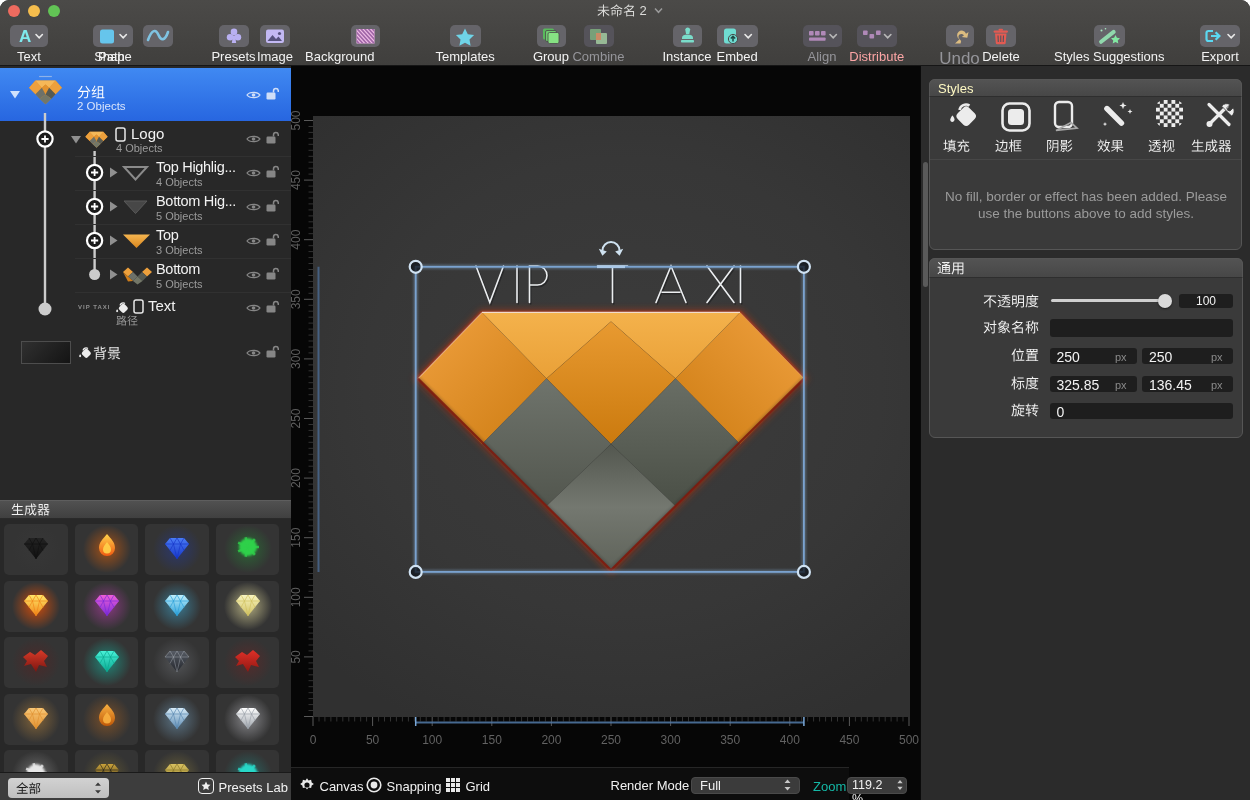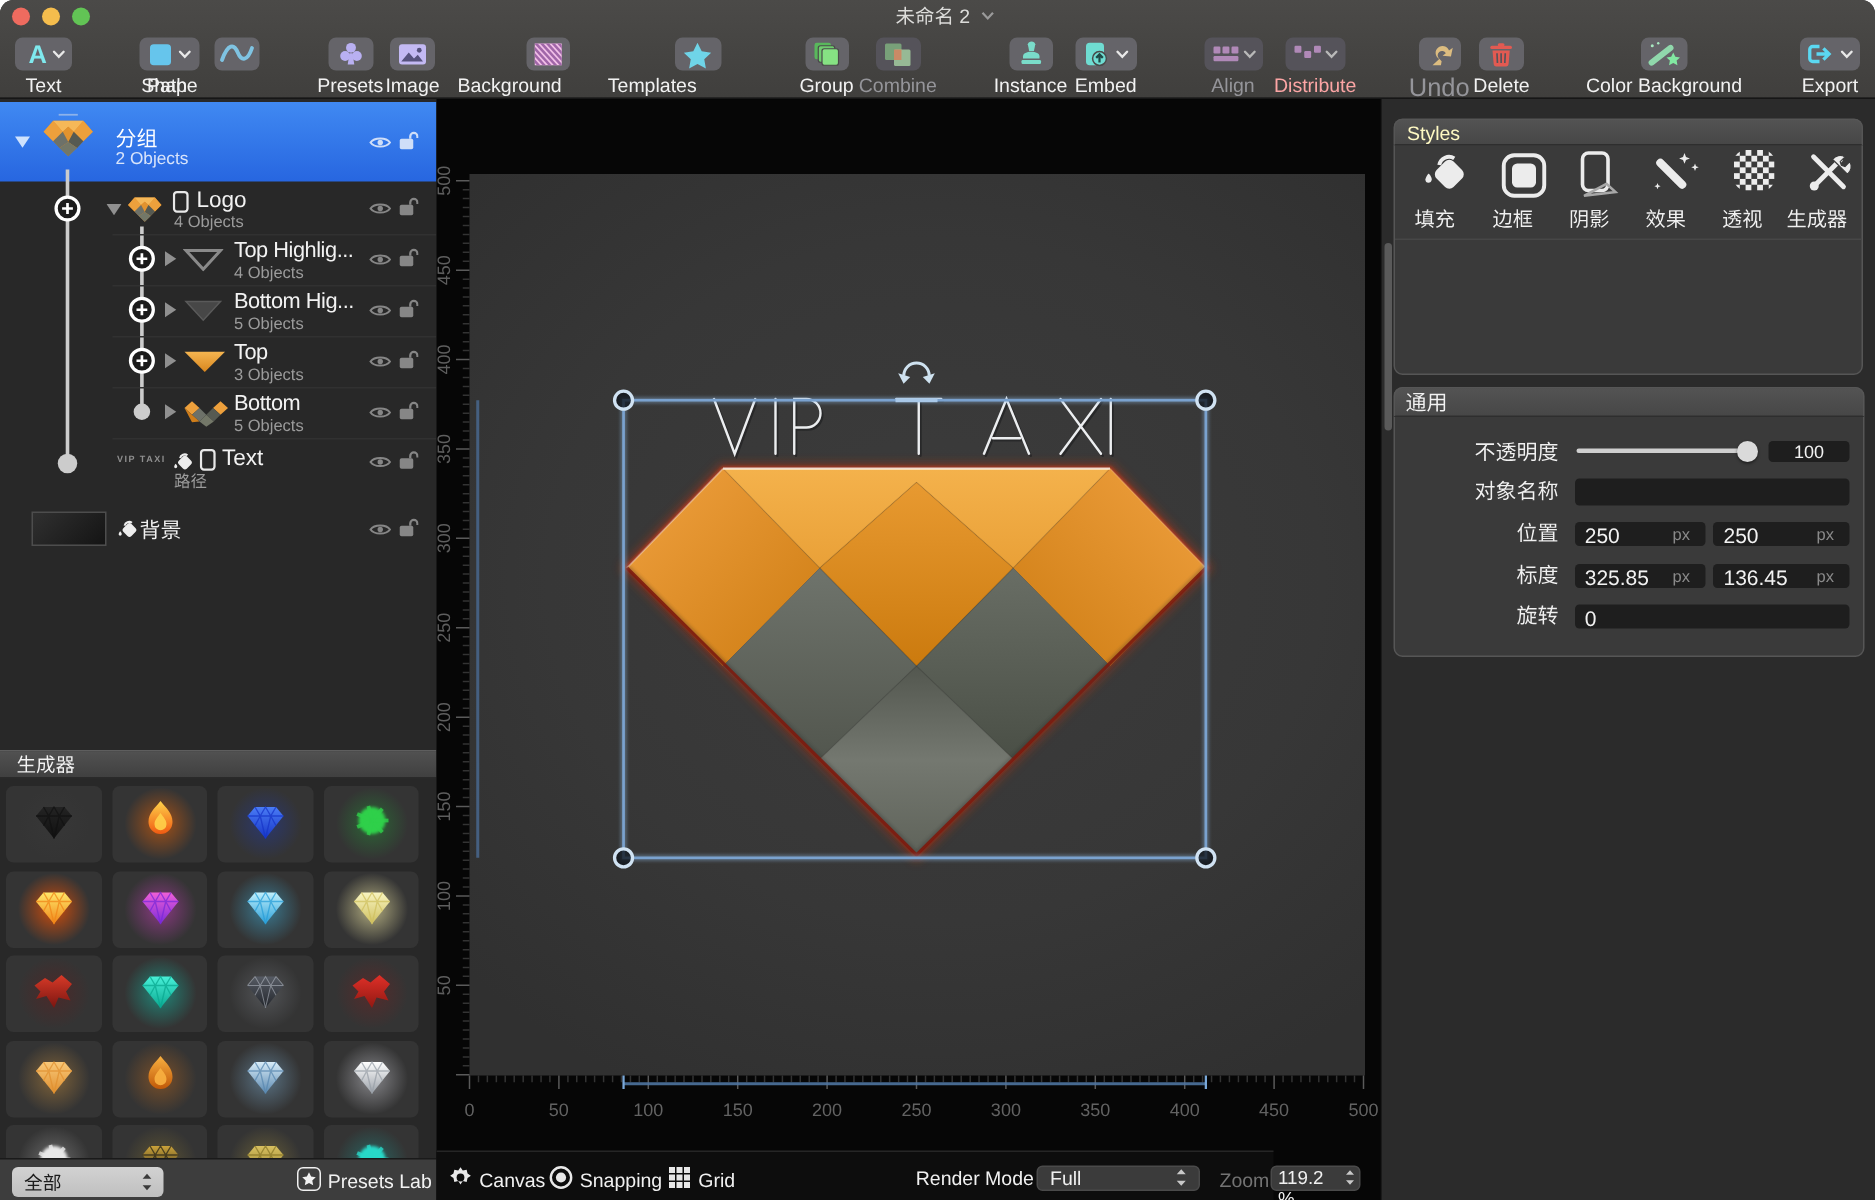--- a/index.html
+++ b/index.html
@@ -83,21 +83,21 @@
         </g>
       </svg>
     </div>
     <div class="abs" style="left:305.0px;top:49px;width:120px;color:#f2f2f2;font-size:13px">Background</div>
     <div class="abs" style="left:450px;top:25px;width:30.5px;height:22px;border-radius:5px;background:#656469"></div>
     <div class="abs" style="left:450px;top:25px;width:30.5px;height:22px">
       <svg width="30" height="22" viewBox="0 0 30 22" style="position:absolute;left:0;top:0">
         <path d="M15,3.5 l2.8,5.7 6.3,.9 -4.6,4.4 1.1,6.2 -5.6,-3 -5.6,3 1.1,-6.2 -4.6,-4.4 6.3,-.9 z" fill="#6fd4e8"></path>
       </svg>
     </div>
-    <div class="abs" style="left:405.2px;top:49px;width:120px;color:#f2f2f2;font-size:13px">Templates</div>
+    <div class="abs" style="left:405.2px;top:49px;width:120px;text-align:center;color:#f2f2f2;font-size:13px">Templates</div>
     <div class="abs" style="left:536.5px;top:25px;width:29.0px;height:22px;border-radius:5px;background:#656469"></div>
     <div class="abs" style="left:536.5px;top:25px;width:29.0px;height:22px">
       <svg width="29" height="22" viewBox="0 0 29 22" style="position:absolute;left:0;top:0">
         <rect x="6" y="3.5" width="11" height="11" rx="1.5" fill="#59b85c"></rect>
         <rect x="8.5" y="5.5" width="11" height="11" rx="1.5" fill="#6fcc6f" stroke="#4a4a4a" stroke-width="0.8"></rect>
         <rect x="11" y="7.5" width="11" height="11" rx="1.5" fill="#86e283" stroke="#4a4a4a" stroke-width="0.8"></rect>
       </svg>
     </div>
     <div class="abs" style="left:491.0px;top:49px;width:120px;text-align:center;color:#f2f2f2;font-size:13px">Group</div>
     <div class="abs" style="left:583.5px;top:25px;width:30.0px;height:22px;border-radius:5px;background:#55535a"></div>
@@ -182,21 +182,21 @@
     <div class="abs" style="left:1093.8px;top:25px;width:31.0px;height:22px">
       <svg width="31" height="22" viewBox="0 0 31 22" style="position:absolute;left:0;top:0">
         <rect x="3.5" y="9.8" width="20" height="4" rx="2" transform="rotate(-38 13.5 12)" fill="#90d8ac"></rect>
         <path d="M21.5,10 l1.4,2.8 3.1,.45 -2.25,2.15 .55,3.1 -2.8,-1.5 -2.8,1.5 .55,-3.1 -2.25,-2.15 3.1,-.45 z" fill="#82e8a2"></path>
         <g fill="#a8e8c0">
           <circle cx="7.5" cy="5.5" r="1"></circle>
           <circle cx="11.5" cy="3.8" r="0.8"></circle>
         </g>
       </svg>
     </div>
-    <div class="abs" style="left:1049.3px;top:49px;width:120px;text-align:center;color:#f2f2f2;font-size:13px">Color Background</div>
+    <div class="abs" style="left:1049.3px;top:49px;width:120px;text-align:center;color:#f2f2f2;font-size:13px">Styles Suggestions</div>
     <div class="abs" style="left:1200px;top:25px;width:40px;height:22px;border-radius:5px;background:#656469"></div>
     <div class="abs" style="left:1200px;top:25px;width:40px;height:22px">
       <svg width="40" height="22" viewBox="0 0 40 22" style="position:absolute;left:0;top:0">
         <path d="M13,6 h-4.5 a2,2 0 0 0 -2,2 v6 a2,2 0 0 0 2,2 h4.5" stroke="#5bd8f2" stroke-width="2.2" fill="none"></path>
         <path d="M11,11 h8 m-3.4,-3.8 l3.8,3.8 -3.8,3.8" stroke="#5bd8f2" stroke-width="2.2" fill="none"></path>
         <path d="M28,9.5 l3.2,3.4 l3.2,-3.4" stroke="#e8e8e8" stroke-width="1.6" fill="none" stroke-linecap="round"></path>
       </svg>
     </div>
     <div class="abs" style="left:1160.0px;top:49px;width:120px;text-align:center;color:#f2f2f2;font-size:13px">Export</div>
     <div class="abs" style="left:0;top:66px;width:291px;height:734px;background:#282828;overflow:hidden">
@@ -1032,21 +1032,21 @@
           <rect x="6" y="11" width="4" height="4" fill="#e8e8e8"></rect>
           <rect x="11" y="11" width="4" height="4" fill="#e8e8e8"></rect>
         </svg>
         <div class="abs" style="left:174.5px;top:10.5px;font-size:13px;color:#f0f0f0">Grid</div>
         <div class="abs" style="left:319.5px;top:10px;font-size:13px;color:#f0f0f0">Render Mode</div>
         <div class="abs" style="left:400px;top:8.5px;width:109px;height:17px;border-radius:4px;background:#3b3b3b;border:1px solid #4a4a4a"></div>
         <div class="abs" style="left:409px;top:10px;font-size:13px;color:#f0f0f0">Full</div>
         <svg class="abs" style="left:492px;top:11px" width="9" height="12" viewBox="0 0 9 12">
           <path d="M4.5,0.5 l3,3.4 h-6z M4.5,11.5 l-3,-3.4 h6z" fill="#c8c8c8"></path>
         </svg>
-        <div class="abs" style="left:522px;top:10.5px;font-size:13px;color:#737373">Zoom</div>
+        <div class="abs" style="left:522px;top:10.5px;font-size:13px;color:#14b8a6">Zoom</div>
         <div class="abs" style="left:556px;top:8.5px;width:60px;height:17px;border-radius:4px;background:#3b3b3b;border:1px solid #4a4a4a"></div>
         <div class="abs" style="left:561px;top:10px;font-size:12.5px;color:#f0f0f0">119.2 %</div>
         <svg class="abs" style="left:605px;top:11px" width="8" height="12" viewBox="0 0 9 12">
           <path d="M4.5,0.5 l3,3.4 h-6z M4.5,11.5 l-3,-3.4 h6z" fill="#c8c8c8"></path>
         </svg>
       </div>
     </div>
     <div class="abs" style="left:920px;top:66px;width:330px;height:734px;background:#2b2b2b;border-left:1px solid #0a0a0a">
       <div class="abs" style="left:1.5px;top:96px;width:5px;height:125px;border-radius:3px;background:#5a5a5a"></div>
       <div class="abs" style="left:8px;top:13px;width:313px;height:170.5px;border-radius:6px;background:#3a3a3a;border:1px solid #565656"></div>
@@ -1159,20 +1159,21 @@
       <svg style="position:absolute;left:227px;top:73px" width="27.0" height="13.5" viewBox="0 0 2000 1000" fill="#f0f0f0">
         <path transform="translate(0,0)" d="M61 115C119 164 187 234 216 283L278 236C246 188 177 120 118 74ZM854 56C736 83 518 100 338 107C345 122 353 146 355 161C430 159 512 155 593 148V225H313V284H547C480 354 377 418 283 449C298 462 318 487 329 503C421 467 523 397 593 319V453H665V316C732 393 831 463 923 499C934 482 954 457 969 444C874 415 773 352 709 284H952V225H665V142C754 133 837 121 903 107ZM392 477V536H508C490 643 446 722 309 765C324 778 343 804 350 820C506 767 558 670 579 536H699C691 568 683 600 674 625H844C835 700 826 733 813 745C805 752 797 753 780 753C763 753 716 752 668 748C678 765 685 789 686 806C736 810 784 810 808 808C835 807 854 802 870 786C892 765 904 714 916 597C917 587 918 569 918 569H756L777 477ZM251 424H56V494H179V797C136 817 90 853 45 895L95 960C152 898 206 846 243 846C265 846 296 875 335 899C401 938 484 948 600 948C698 948 867 943 945 938C946 916 958 879 966 860C867 870 715 877 601 877C495 877 411 871 349 834C301 806 278 782 251 780Z"></path>
         <path transform="translate(1000,0)" d="M450 89V621H523V155H832V621H907V89ZM154 76C190 115 229 170 247 207L308 167C290 132 250 80 211 42ZM637 231V426C637 583 607 774 354 905C369 917 393 945 402 961C552 882 631 775 671 666V860C671 927 698 945 766 945H857C944 945 955 904 965 747C946 742 921 732 902 717C898 861 893 888 858 888H777C749 888 741 880 741 852V604H690C705 543 709 483 709 428V231ZM63 212V281H305C247 408 142 533 39 603C50 617 68 655 74 676C113 647 152 611 190 570V959H261V528C296 573 339 630 359 661L407 601C388 579 318 499 280 458C328 390 369 314 397 236L357 209L343 212Z"></path>
       </svg>
       <svg style="position:absolute;left:270.2px;top:73px" width="40.5" height="13.5" viewBox="0 0 3000 1000" fill="#f0f0f0">
         <path transform="translate(0,0)" d="M239 56C201 199 136 338 54 427C73 437 106 459 121 472C159 427 194 370 226 307H463V528H165V600H463V855H55V928H949V855H541V600H865V528H541V307H901V234H541V40H463V234H259C281 183 300 128 315 73Z"></path>
         <path transform="translate(1000,0)" d="M544 41C544 98 546 155 549 210H128V491C128 621 119 794 36 917C54 926 86 952 99 967C191 835 206 633 206 492V485H389C385 657 380 721 367 736C359 745 350 747 335 747C318 747 275 747 229 742C241 761 249 791 250 812C299 815 345 815 371 813C398 810 415 803 431 784C452 757 457 672 462 447C462 437 463 415 463 415H206V283H554C566 445 590 593 628 708C562 784 485 846 396 893C412 908 439 939 451 955C528 909 597 854 658 788C704 891 764 953 841 953C918 953 946 903 959 732C939 725 911 708 894 691C888 824 876 876 847 876C796 876 751 819 714 721C788 625 847 511 890 380L815 361C783 462 740 553 686 633C660 536 641 417 630 283H951V210H626C623 155 622 99 622 41ZM671 90C735 123 812 174 850 210L897 158C858 124 779 75 716 44Z"></path>
         <path transform="translate(2000,0)" d="M196 150H366V291H196ZM622 150H802V291H622ZM614 396C656 412 706 437 740 460H452C475 428 495 395 511 362L437 348V85H128V356H431C415 391 392 426 364 460H52V527H298C230 587 141 641 30 682C45 696 64 722 72 739L128 715V960H198V931H365V954H437V651H246C305 613 355 571 396 527H582C624 573 679 616 739 651H555V960H624V931H802V954H875V716L924 732C934 714 955 686 972 672C863 646 751 592 675 527H949V460H774L801 431C768 405 704 374 653 356ZM553 85V356H875V85ZM198 865V717H365V865ZM624 865V717H802V865Z"></path>
       </svg>
       <div class="abs" style="left:9px;top:92.5px;width:311px;height:1px;background:#474747"></div>
+      <div class="abs" style="left:20px;top:123px;width:290px;text-align:center;font-size:13.5px;line-height:16.5px;color:#9b9b9b">No fill, border or effect has been added. Please use the buttons above to add styles.</div>
       <div class="abs" style="left:8px;top:191.5px;width:314px;height:180px;border-radius:6px;background:#3a3a3a;border:1px solid #565656"></div>
       <div class="abs" style="left:8px;top:191.5px;width:314px;height:20px;border-radius:6px 6px 0 0;background:linear-gradient(#535353,#474747);border:1px solid #565656;border-bottom:1px solid #2e2e2e"></div>
       <svg style="position:absolute;left:16px;top:194.5px" width="28.0" height="14.0" viewBox="0 0 2000 1000" fill="#f2f2f2">
         <path transform="translate(0,0)" d="M65 123C124 175 200 248 235 295L290 245C253 199 176 129 117 80ZM256 415H43V486H184V770C140 788 90 833 39 888L86 950C137 882 186 824 220 824C243 824 277 858 318 883C388 925 471 937 595 937C703 937 878 932 948 927C949 907 961 873 969 854C866 864 714 872 596 872C485 872 400 865 333 824C298 801 276 783 256 772ZM364 77V136H787C746 167 695 198 645 222C596 200 544 179 499 163L451 206C513 229 586 261 647 291H363V809H434V643H603V805H671V643H845V734C845 746 841 750 828 751C816 751 774 751 726 750C735 767 744 792 747 811C814 811 857 811 883 800C909 789 917 771 917 734V291H786C766 279 741 266 712 252C787 213 863 161 917 109L870 73L855 77ZM845 349V437H671V349ZM434 493H603V584H434ZM434 437V349H603V437ZM845 493V584H671V493Z"></path>
         <path transform="translate(1000,0)" d="M153 110V473C153 614 143 791 32 916C49 925 79 950 90 965C167 880 201 765 216 653H467V951H543V653H813V858C813 876 806 882 786 883C767 884 699 885 629 882C639 902 651 935 655 954C749 955 807 954 841 942C875 930 887 907 887 858V110ZM227 182H467V343H227ZM813 182V343H543V182ZM227 414H467V582H223C226 544 227 507 227 473ZM813 414V582H543V414Z"></path>
       </svg>
       <svg style="position:absolute;right:211px;top:227.5px" width="56.0" height="14.0" viewBox="0 0 4000 1000" fill="#f0f0f0">
         <path transform="translate(0,0)" d="M559 402C678 482 828 600 899 677L960 619C885 542 733 430 615 354ZM69 110V187H514C415 358 243 527 44 625C60 642 83 672 95 691C234 618 358 515 459 399V958H540V296C566 261 589 224 610 187H931V110Z"></path>
         <path transform="translate(1000,0)" d="M61 115C119 164 187 234 216 283L278 236C246 188 177 120 118 74ZM854 56C736 83 518 100 338 107C345 122 353 146 355 161C430 159 512 155 593 148V225H313V284H547C480 354 377 418 283 449C298 462 318 487 329 503C421 467 523 397 593 319V453H665V316C732 393 831 463 923 499C934 482 954 457 969 444C874 415 773 352 709 284H952V225H665V142C754 133 837 121 903 107ZM392 477V536H508C490 643 446 722 309 765C324 778 343 804 350 820C506 767 558 670 579 536H699C691 568 683 600 674 625H844C835 700 826 733 813 745C805 752 797 753 780 753C763 753 716 752 668 748C678 765 685 789 686 806C736 810 784 810 808 808C835 807 854 802 870 786C892 765 904 714 916 597C917 587 918 569 918 569H756L777 477ZM251 424H56V494H179V797C136 817 90 853 45 895L95 960C152 898 206 846 243 846C265 846 296 875 335 899C401 938 484 948 600 948C698 948 867 943 945 938C946 916 958 879 966 860C867 870 715 877 601 877C495 877 411 871 349 834C301 806 278 782 251 780Z"></path>
         <path transform="translate(2000,0)" d="M338 429V628H151V429ZM338 361H151V170H338ZM80 101V792H151V698H408V101ZM854 153V326H574V153ZM501 83V439C501 595 484 786 314 915C330 926 358 951 369 967C484 879 535 758 558 639H854V861C854 879 847 885 829 885C812 886 749 887 684 884C695 905 708 937 711 958C798 958 852 956 885 944C917 932 928 908 928 861V83ZM854 394V571H568C573 526 574 481 574 440V394Z"></path>

